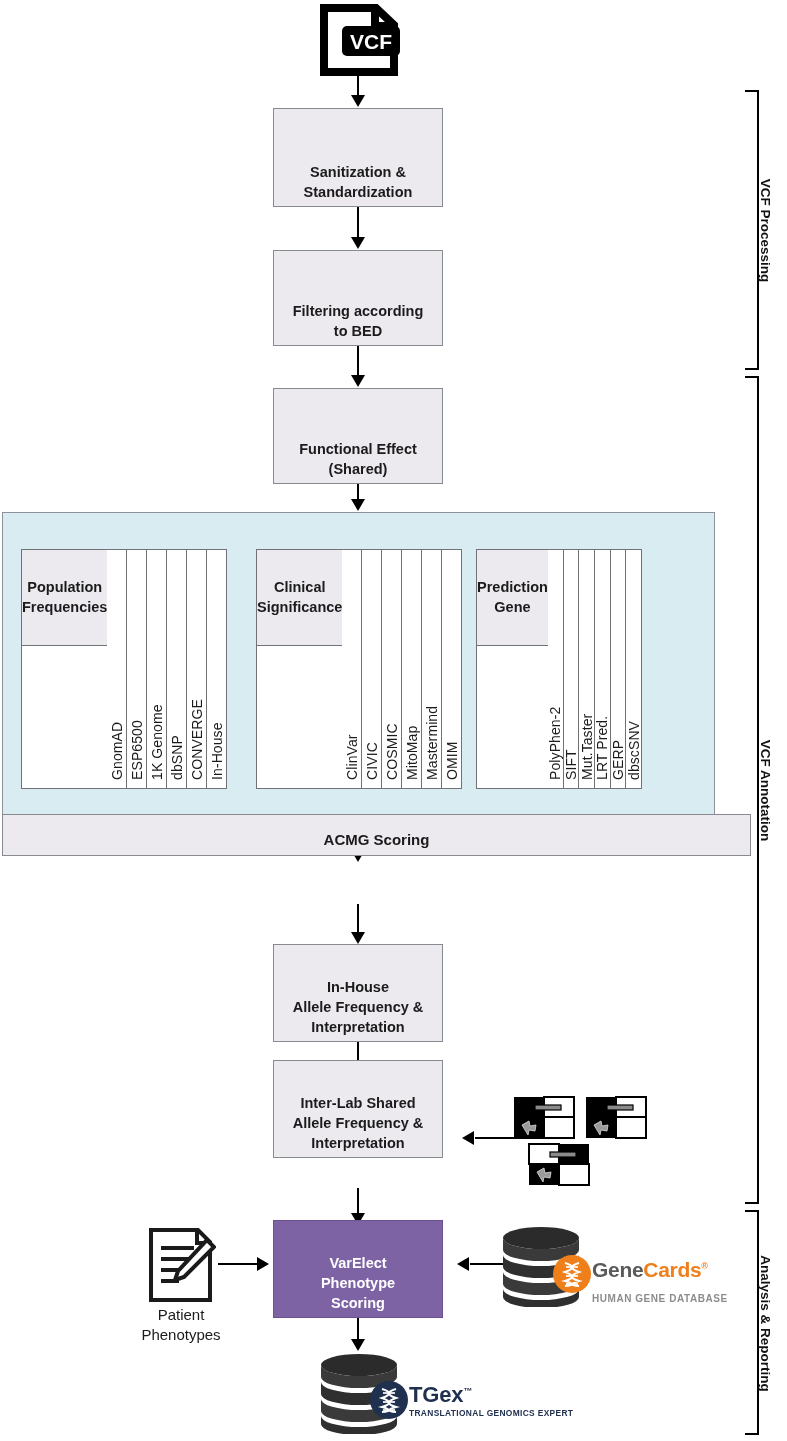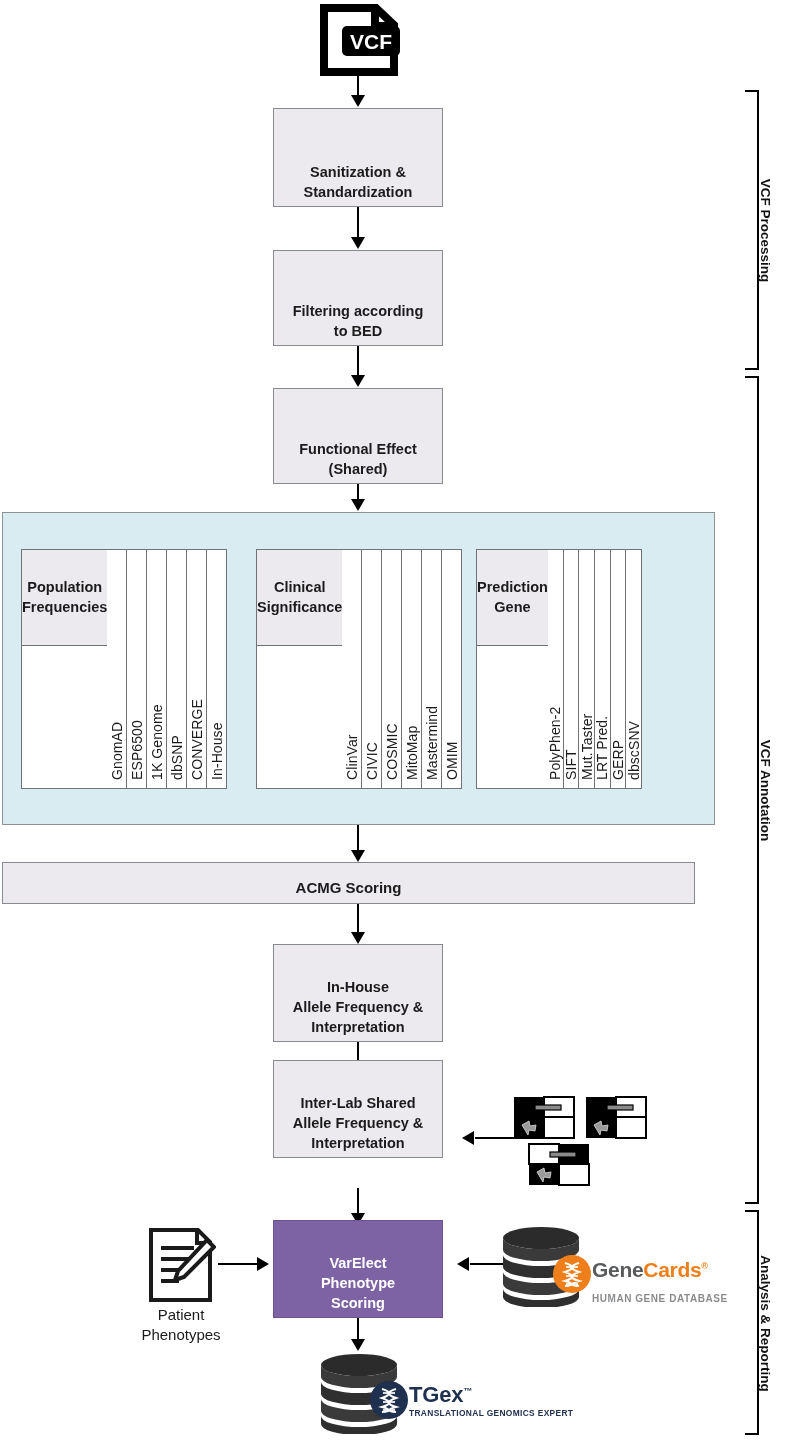--- a/index.html
+++ b/index.html
@@ -295,21 +295,21 @@
         <div class="annot-col">
             <span>dbscSNV</span>
           </div>
       </div>
     </div>
   </div>
 
   <div class="vline" style="left:357px; top:825px; height:28px;"></div>
   <div class="arrow-down" style="left:351px; top:850px;"></div>
 
-  <div class="pbox wide" style="left:2px; top:862px; width:693px; height:42px;">
+  <div class="pbox wide" style="left:2px; top:814px; width:749px; height:42px;">
     <span>ACMG Scoring</span>
   </div>
   <div class="vline" style="left:357px; top:904px; height:32px;"></div>
   <div class="arrow-down" style="left:351px; top:932px;"></div>
 
   <div class="pbox" style="left:273px; top:944px; width:170px; height:98px;">
     <div>
       <span>In-House</span><br>
       <span>Allele Frequency &amp;</span><br>
       <span>Interpretation</span>

